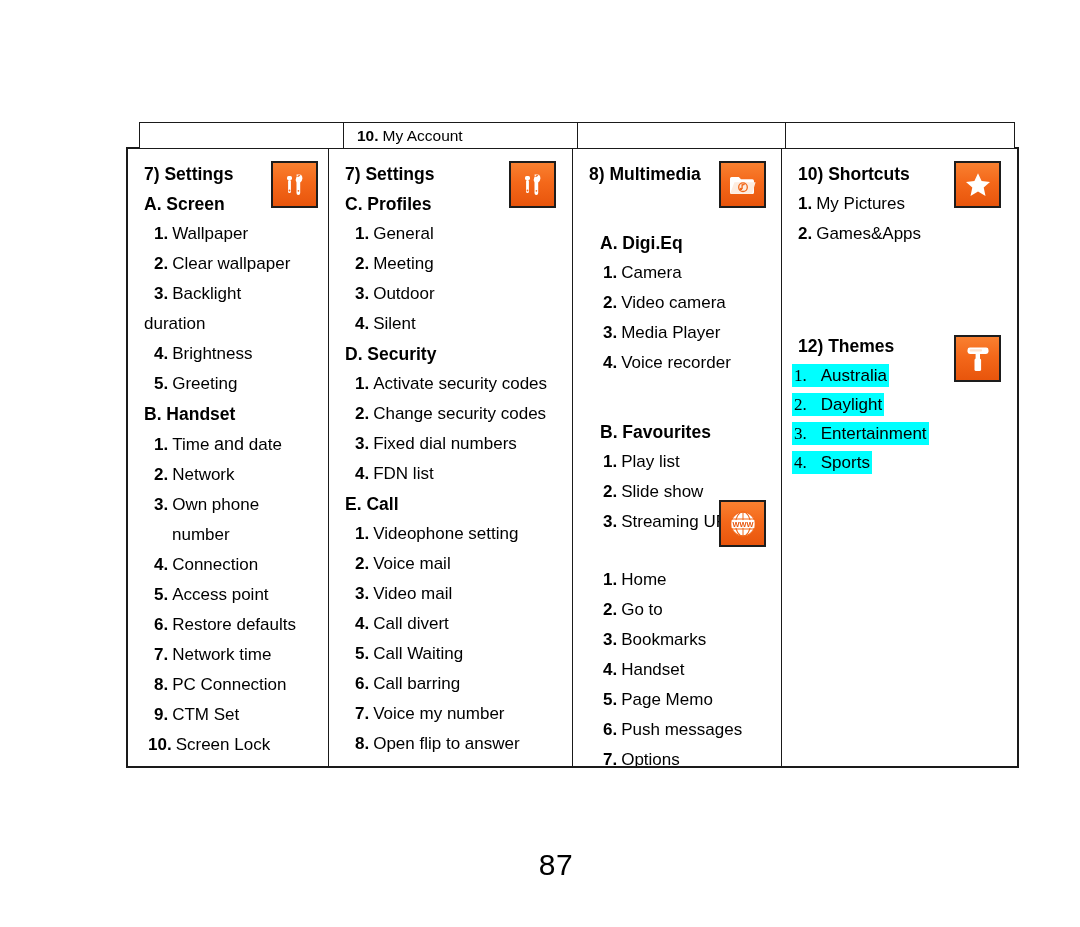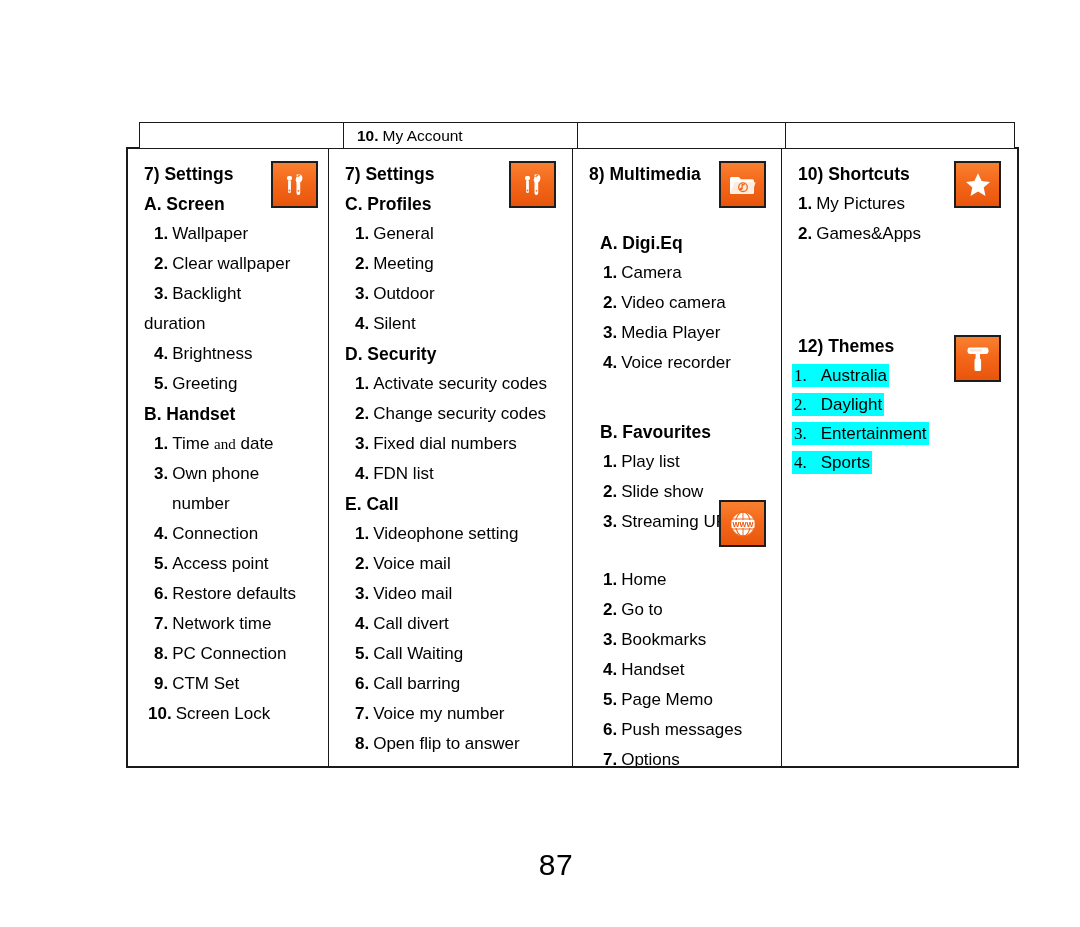--- a/index.html
+++ b/index.html
@@ -108,21 +108,21 @@
   .lvl-item.c3 { padding-left: 30px; }
   .lvl-item.c4 { padding-left: 16px; }
   .lvl-item .n {
     font-weight: bold;
     margin-right: 4px;
   }
   .lvl-cont {           
     padding-left: 16px;
   }
   .lvl-cont.ind2 { padding-left: 44px; }
-  .serif-inline { font-family: Liberation Serif, serif; font-size: 15px; }
+  .serif-inline { font-family: Liberation Sans, sans-serif; font-size: 18px; }
   .gap-sm { height: 12px; }
   .gap-md { height: 28px; }
   .gap-lg { height: 70px; }
 
   
   .theme-item {
     font-size: 17px;
     line-height: 29px;
     padding-left: 10px;
     white-space: nowrap;
@@ -212,20 +212,21 @@
       <div class="line lvl-item"><span class="n">1.</span><span>Wallpaper</span></div>
       <div class="line lvl-item"><span class="n">2.</span><span>Clear wallpaper</span></div>
       <div class="line lvl-item"><span class="n">3.</span><span>Backlight</span></div>
       <div class="line lvl-cont">duration</div>
       <div class="line lvl-item"><span class="n">4.</span><span>Brightness</span></div>
       <div class="line lvl-item"><span class="n">5.</span><span>Greeting</span></div>
 
       <div class="line lvl-sub">B. Handset</div>
 
       <div class="line lvl-item"><span class="n">1.</span><span>Time</span>&nbsp;<span class="serif-inline">and</span>&nbsp;<span>date</span></div>
+      <div class="line lvl-item"><span class="n">2.</span><span>Network</span></div>
       <div class="line lvl-item"><span class="n">3.</span><span>Own  phone</span></div>
       <div class="line lvl-cont ind2">number</div>
       <div class="line lvl-item"><span class="n">4.</span><span>Connection</span></div>
       <div class="line lvl-item"><span class="n">5.</span><span>Access point</span></div>
       <div class="line lvl-item"><span class="n">6.</span><span>Restore defaults</span></div>
       <div class="line lvl-item"><span class="n">7.</span><span>Network time</span></div>
       <div class="line lvl-item"><span class="n">8.</span><span>PC Connection</span></div>
       <div class="line lvl-item"><span class="n">9.</span><span>CTM Set</span></div>
       <div class="line lvl-item" style="padding-left:20px;"><span class="n">10.</span><span>Screen Lock</span></div>
     </div>

